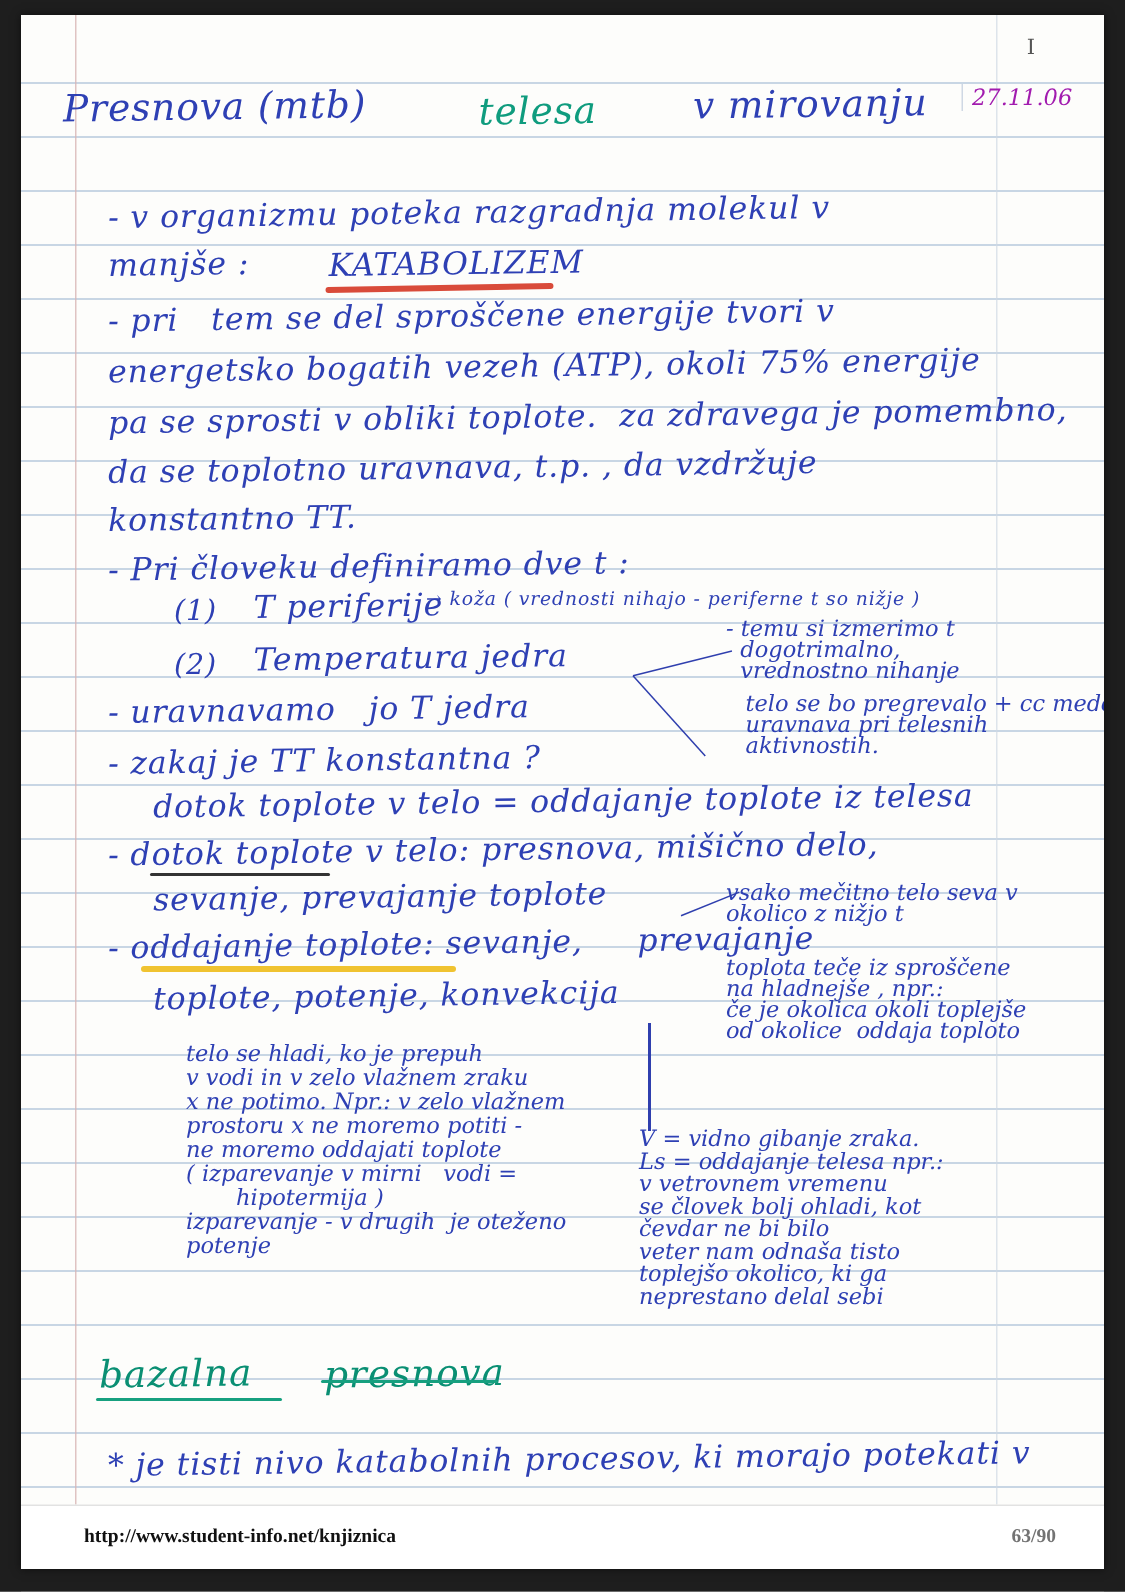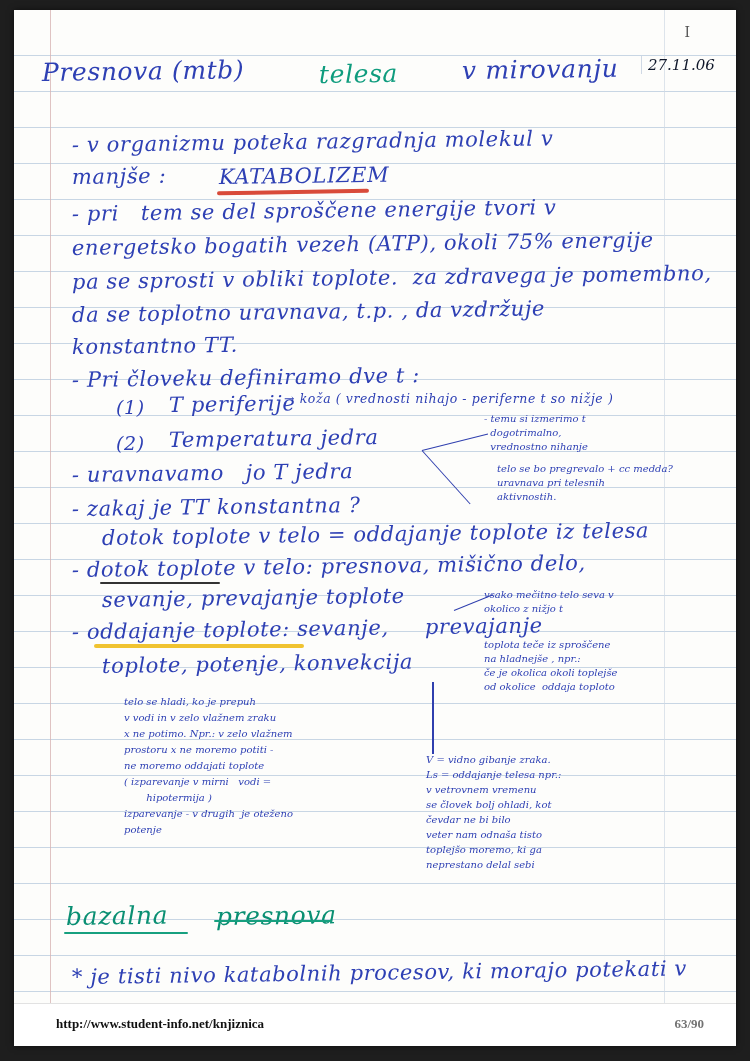--- a/index.html
+++ b/index.html
@@ -118,21 +118,21 @@
   #date-box {
     position: absolute;
     right: 16px;
     top: 46px;
     width: 72px;
     border-left: 1px solid #cfd8e4;
     padding-left: 6px;
     font-family: "DejaVu Serif", serif;
     font-style: italic;
     font-size: 15px;
-    color: #0f172a;
+    color: #a21caf;
   }
 
   
   #footer {
     position: absolute;
     left: 0;
     bottom: 0;
     width: 722px;
     height: 42px;
     background: #ffffff;
@@ -155,21 +155,21 @@
     font-weight: bold;
     font-size: 13px;
     color: #737373;
   }
 
   
   .note-block {
     position: absolute;
     font-family: "DejaVu Serif", serif;
     font-style: italic;
-    font-size: 10px;
+    font-size: 15px;
     line-height: 14px;
     color: #2e40b4;
     white-space: pre;
   }
   .arrow {
     position: absolute;
     border-top: 1.5px solid #2f3fae;
     transform-origin: left center;
   }
   .vline {
@@ -259,21 +259,21 @@
        hipotermija )
 izparevanje - v drugih  je oteženo
 potenje</div>
 
     <div class="note-block" style="left:412px; top:742px; line-height:15px;">V = vidno gibanje zraka.
 Ls = oddajanje telesa npr.:
 v vetrovnem vremenu
 se človek bolj ohladi, kot
 čevdar ne bi bilo
 veter nam odnaša tisto
-toplejšo moremo, ki ga
+toplejšo okolico, ki ga
 neprestano delal sebi</div>
 
     <div class="arrow" style="left:408px; top:440px; width:68px; transform:rotate(-14deg);"></div>
     <div class="arrow" style="left:408px; top:440px; width:72px; transform:rotate(48deg);"></div>
     <div class="arrow" style="left:440px; top:600px; width:42px; transform:rotate(-22deg);"></div>
     <div class="vline" style="left:418px; top:672px; height:72px;"></div>
 
     <div class="hw dkgreen sz-xl sk1" style="left:52px; top:892px;">bazalna</div>
     <div class="hw dkgreen sz-xl sk1" style="left:202px; top:892px;">presnova</div>
     <div class="ul ul-green" style="left:50px; top:922px; width:124px;"></div>

